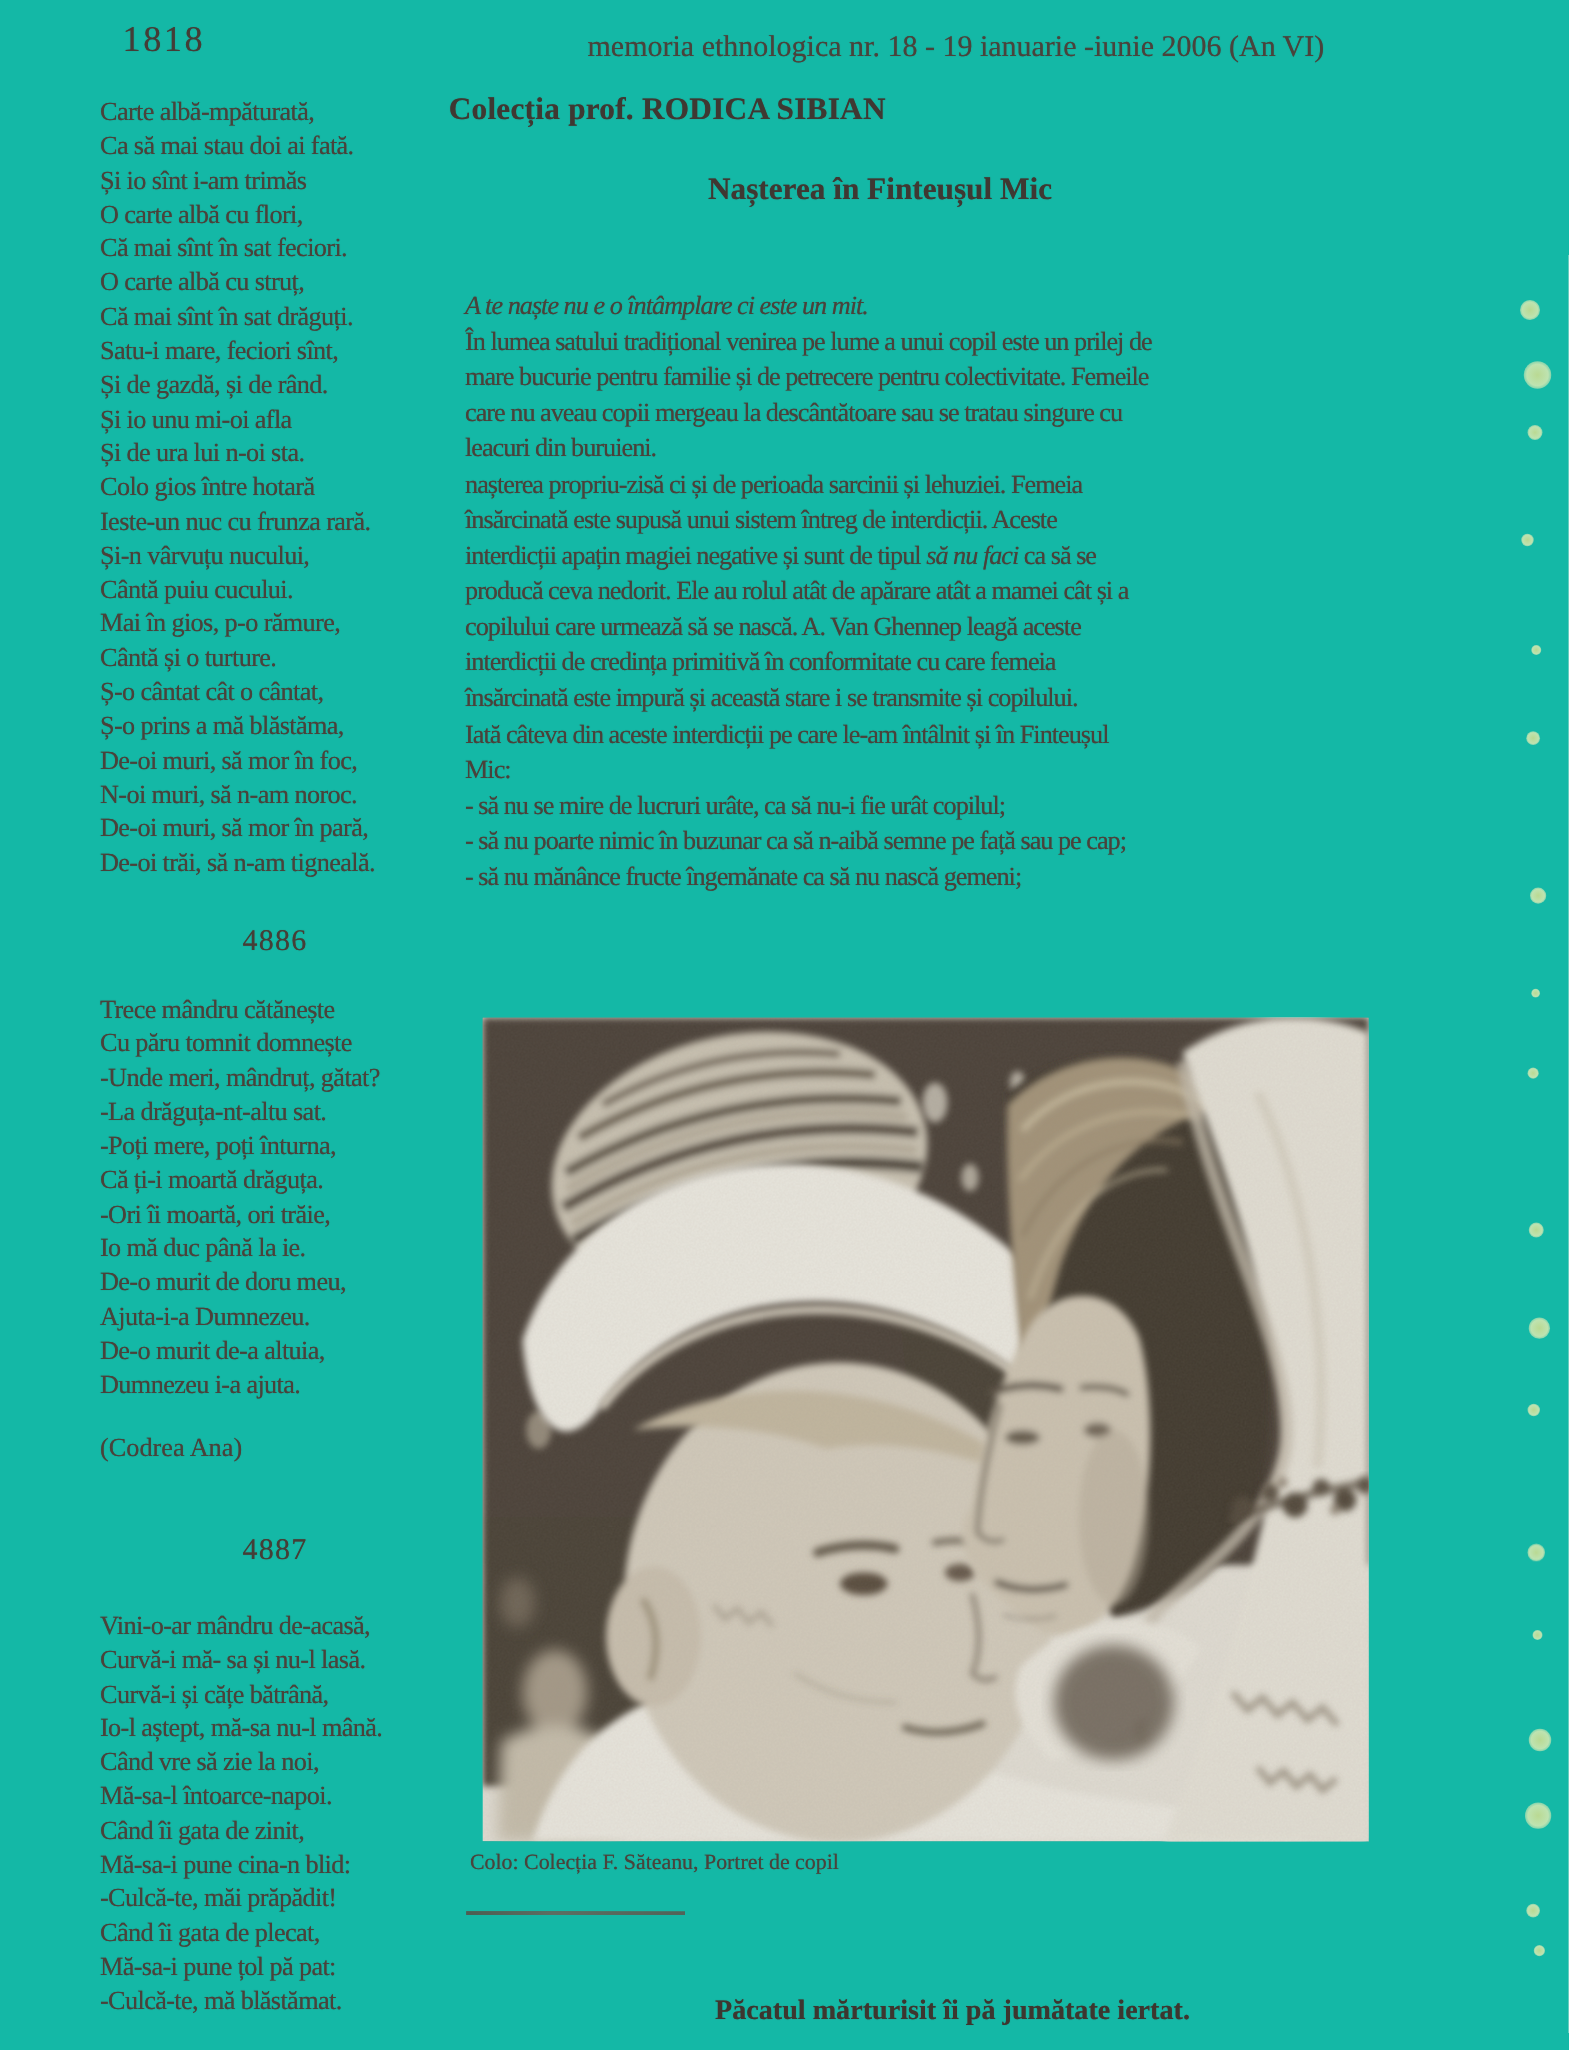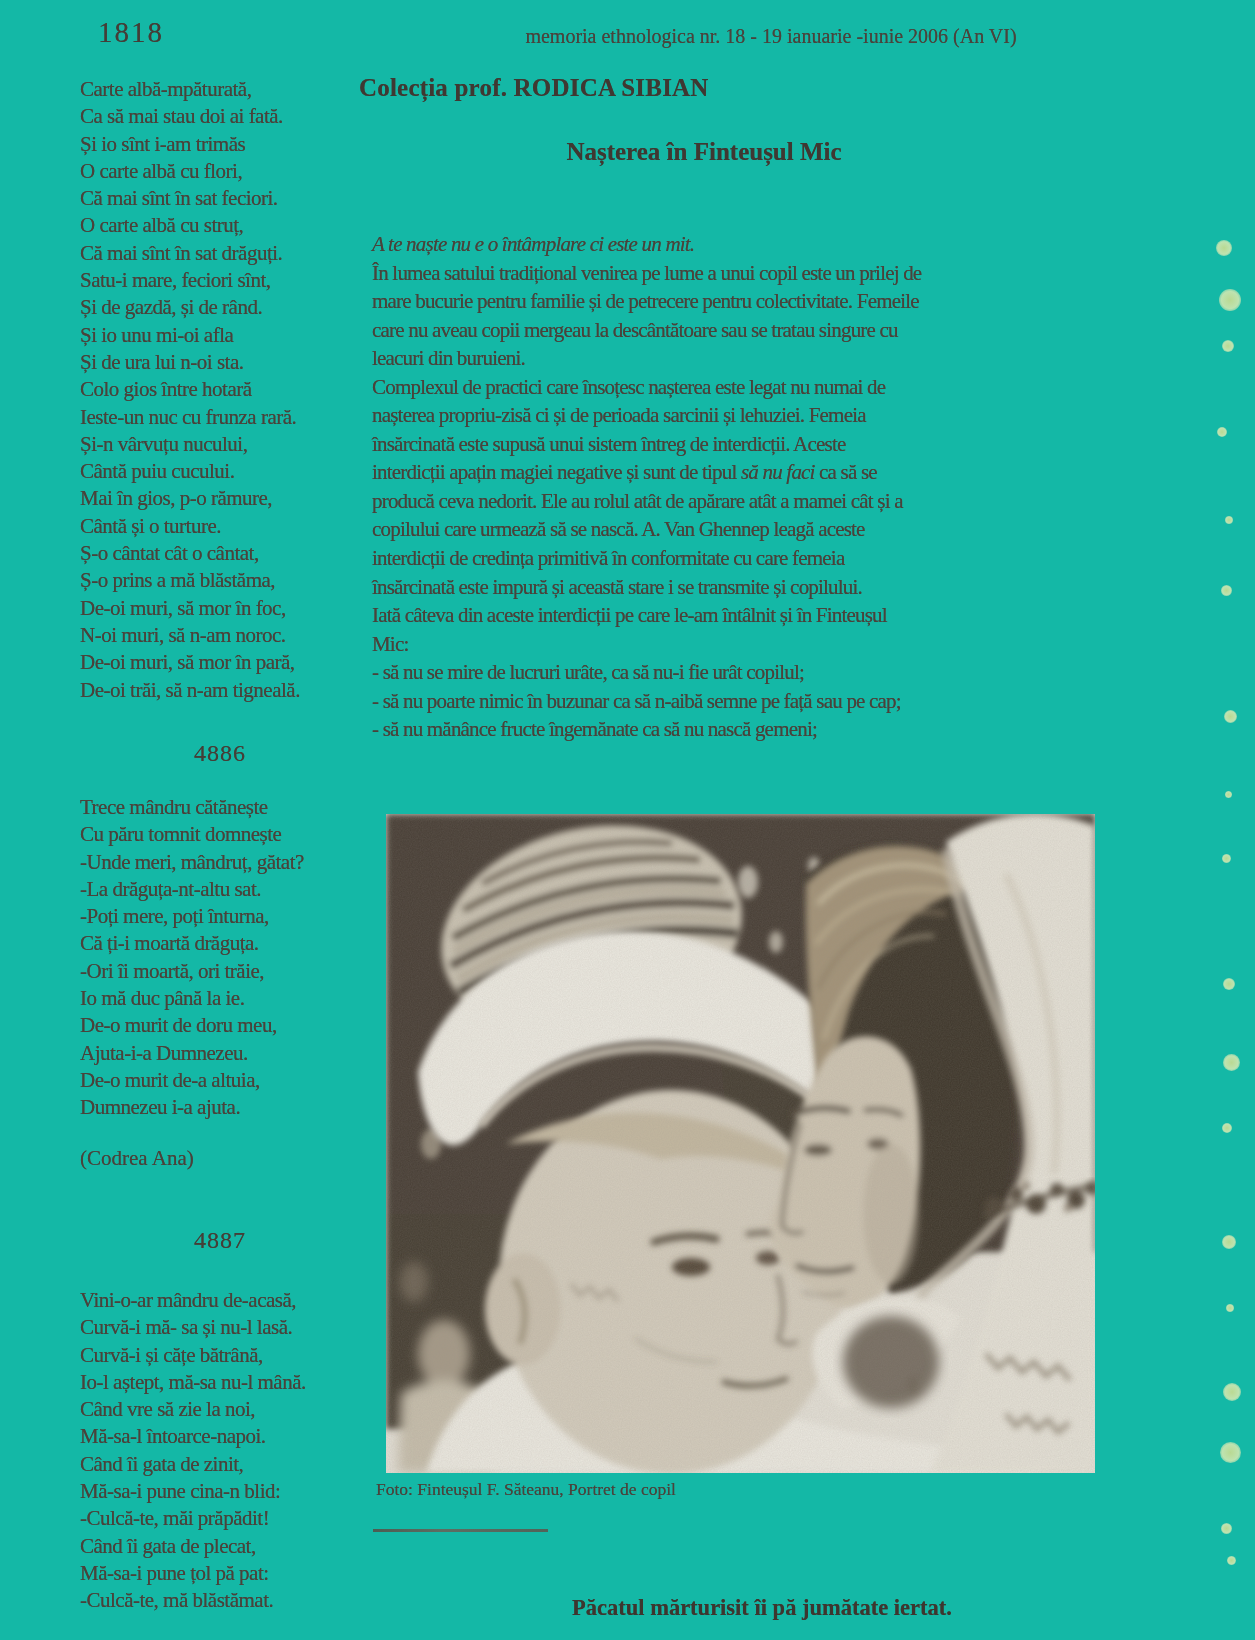--- a/index.html
+++ b/index.html
@@ -5,21 +5,21 @@
   html,body{margin:0;padding:0;background:#e9e7e2;}
   .page{
     position:relative;width:1255px;height:1640px;overflow:hidden;
     background:#14b8a6;
     font-family:"Liberation Serif","DejaVu Serif",serif;
     color:#48413a;
   }
   .page *{box-sizing:border-box;}
   .soft{text-shadow:0 0 .6px rgba(72,64,54,.75);}
   .pagenum{position:absolute;left:98px;top:16px;font-size:29px;letter-spacing:2px;color:#443d37;}
-  .jline{position:absolute;left:470px;top:25px;width:602px;text-align:center;font-size:20px;color:#4a433c;}
+  .jline{position:absolute;left:470px;top:25px;width:602px;text-align:left;font-size:24px;color:#4a433c;}
   .poem{position:absolute;left:80px;width:290px;font-size:21px;letter-spacing:-.5px;line-height:27.3px;color:#4a423b;white-space:nowrap;}
   .p1{top:76px;}
   .p2{top:794px;}
   .p3{top:1287px;}
   .pnum{position:absolute;left:80px;width:280px;text-align:center;font-size:24px;letter-spacing:1px;color:#453e37;}
   .n1{top:740px;}
   .n2{top:1227px;}
   .attr{position:absolute;left:80px;top:1146px;font-size:21px;color:#4a423b;}
   .ctitle{position:absolute;left:359px;top:74px;font-size:25px;font-weight:bold;color:#3f3832;letter-spacing:.2px;}
   .atitle{position:absolute;left:374px;top:138px;width:660px;text-align:center;font-size:25px;font-weight:bold;color:#3f3832;}
@@ -99,21 +99,20 @@
     </div>
 
   <div class="ctitle soft">Colecția prof. RODICA SIBIAN</div>
   <div class="atitle soft">Nașterea în Finteușul Mic</div>
   <div class="prose">
       <div class="prose-line soft"><span class="it">A te naște nu e o întâmplare ci este un mit.</span></div>
       <div class="prose-line soft"><span>În lumea satului tradițional venirea pe lume a unui copil este un prilej de</span></div>
       <div class="prose-line soft"><span>mare bucurie pentru familie și de petrecere pentru colectivitate. Femeile</span></div>
       <div class="prose-line soft"><span>care nu aveau copii mergeau la descântătoare sau se tratau singure cu</span></div>
       <div class="prose-line soft"><span>leacuri din buruieni.</span></div>
-      <div class="prose-line soft"><span>Complexul de practici care însoțesc nașterea este legat nu numai de</span></div>
       <div class="prose-line soft"><span>nașterea propriu-zisă ci și de perioada sarcinii și lehuziei. Femeia</span></div>
       <div class="prose-line soft"><span>însărcinată este supusă unui sistem întreg de interdicții. Aceste</span></div>
       <div class="prose-line soft"><span>interdicții apațin magiei negative și sunt de tipul </span><span class="it">să nu faci</span><span> ca să se</span></div>
       <div class="prose-line soft"><span>producă ceva nedorit. Ele au rolul atât de apărare atât a mamei cât și a</span></div>
       <div class="prose-line soft"><span>copilului care urmează să se nască. A. Van Ghennep leagă  aceste</span></div>
       <div class="prose-line soft"><span>interdicții de credința primitivă în conformitate cu care femeia</span></div>
       <div class="prose-line soft"><span>însărcinată este impură și această stare i se transmite și copilului.</span></div>
       <div class="prose-line soft"><span>Iată câteva din aceste interdicții pe care le-am întâlnit și în Finteușul</span></div>
       <div class="prose-line soft"><span>Mic:</span></div>
       <div class="prose-line soft"><span>- să nu se mire de lucruri urâte, ca să nu-i fie urât copilul;</span></div>
@@ -250,21 +249,21 @@
           <path d="M620,600 l10,12 l11,-9 l10,12 l11,-9 l10,12 l11,-9" stroke-width="5"></path>
           <path d="M185,470 l9,11 l10,-8 l9,11 l10,-8 l9,11" stroke-width="4" opacity=".7"></path>
         </g>
       </g>
 
       <rect width="709" height="659" fill="#6b5d4a" opacity=".05"></rect>
       <rect width="709" height="659" filter="url(#grain)" opacity=".4"></rect>
     </svg>
   </figure>
 
-  <div class="caption soft">Foto: Finteușul F. Săteanu, Portret de copil</div>
+  <div class="caption soft">Colo: Colecția F. Săteanu, Portret de copil</div>
   <div class="rule"></div>
   <div class="motto soft">Păcatul mărturisit îi pă jumătate iertat.</div>
 
   <div id="stains">
       <div class="stain" style="left: 1216px; top: 240px; width: 16px; height: 16px; opacity: 0.75; background: radial-gradient(circle, rgb(241, 228, 140) 0%, rgb(247, 241, 180) 55%, rgba(250, 246, 200, 0) 100%);"></div>
       <div class="stain" style="left: 1219px; top: 289px; width: 22px; height: 22px; opacity: 0.75; background: radial-gradient(circle, rgb(241, 228, 140) 0%, rgb(247, 241, 180) 55%, rgba(250, 246, 200, 0) 100%);"></div>
       <div class="stain" style="left: 1222px; top: 340px; width: 12px; height: 12px; opacity: 0.75; background: radial-gradient(circle, rgb(241, 228, 140) 0%, rgb(247, 241, 180) 55%, rgba(250, 246, 200, 0) 100%);"></div>
       <div class="stain" style="left: 1217px; top: 427px; width: 10px; height: 10px; opacity: 0.75; background: radial-gradient(circle, rgb(241, 228, 140) 0%, rgb(247, 241, 180) 55%, rgba(250, 246, 200, 0) 100%);"></div>
       <div class="stain" style="left: 1225px; top: 516px; width: 8px; height: 8px; opacity: 0.75; background: radial-gradient(circle, rgb(241, 228, 140) 0%, rgb(247, 241, 180) 55%, rgba(250, 246, 200, 0) 100%);"></div>
       <div class="stain" style="left: 1220.5px; top: 584.5px; width: 11px; height: 11px; opacity: 0.75; background: radial-gradient(circle, rgb(241, 228, 140) 0%, rgb(247, 241, 180) 55%, rgba(250, 246, 200, 0) 100%);"></div>

